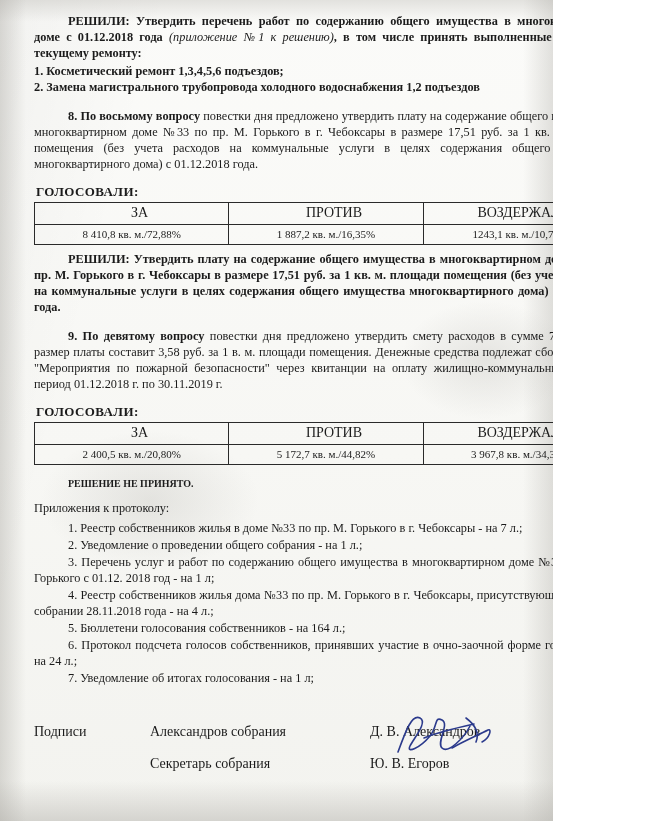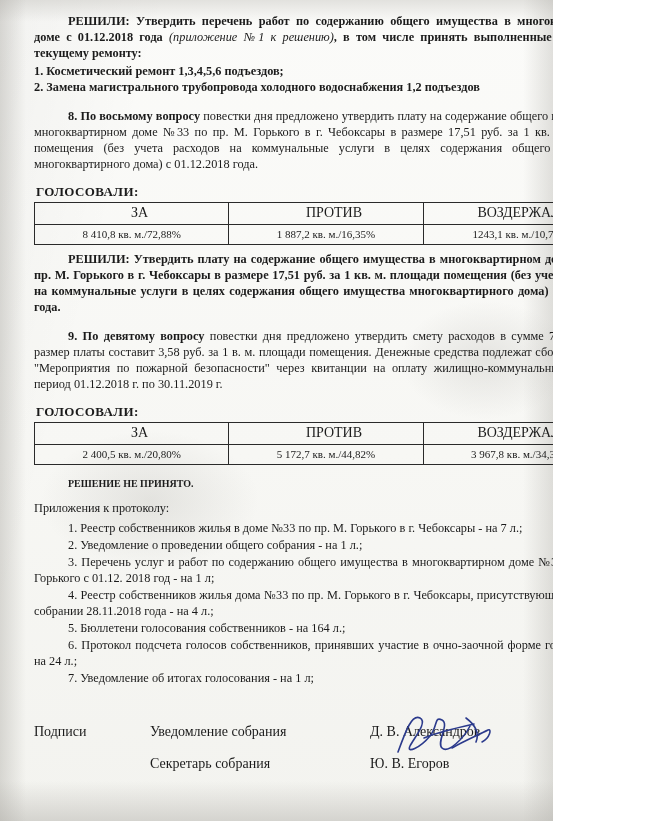--- a/index.html
+++ b/index.html
@@ -219,21 +219,21 @@
       <g fill="none" stroke="#2b3a8c" stroke-width="1.6" stroke-linecap="round">
         <path d="M8 44 C16 22, 22 6, 30 10 C38 14, 24 30, 20 38 C16 46, 30 40, 40 28 C48 18, 44 8, 52 12 C60 16, 46 34, 52 40 C58 46, 74 30, 80 18"></path>
         <path d="M34 30 C48 24, 66 20, 84 16"></path>
         <path d="M62 40 C72 34, 86 28, 98 22 C102 20, 100 30, 92 34"></path>
         <path d="M76 10 C84 16, 90 24, 86 34"></path>
       </g>
     </svg>
 
     <div class="sign-row">
       <div class="sign-label">Подписи</div>
-      <div class="sign-role">Уведомление собрания</div>
+      <div class="sign-role">Александров собрания</div>
       <div class="sign-name">Д. В. Александров</div>
     </div>
     <div class="sign-row sign-line2">
       <div class="sign-label"></div>
       <div class="sign-role">Секретарь собрания</div>
       <div class="sign-name">Ю. В. Егоров</div>
     </div>
   </div>
 
 </div>

